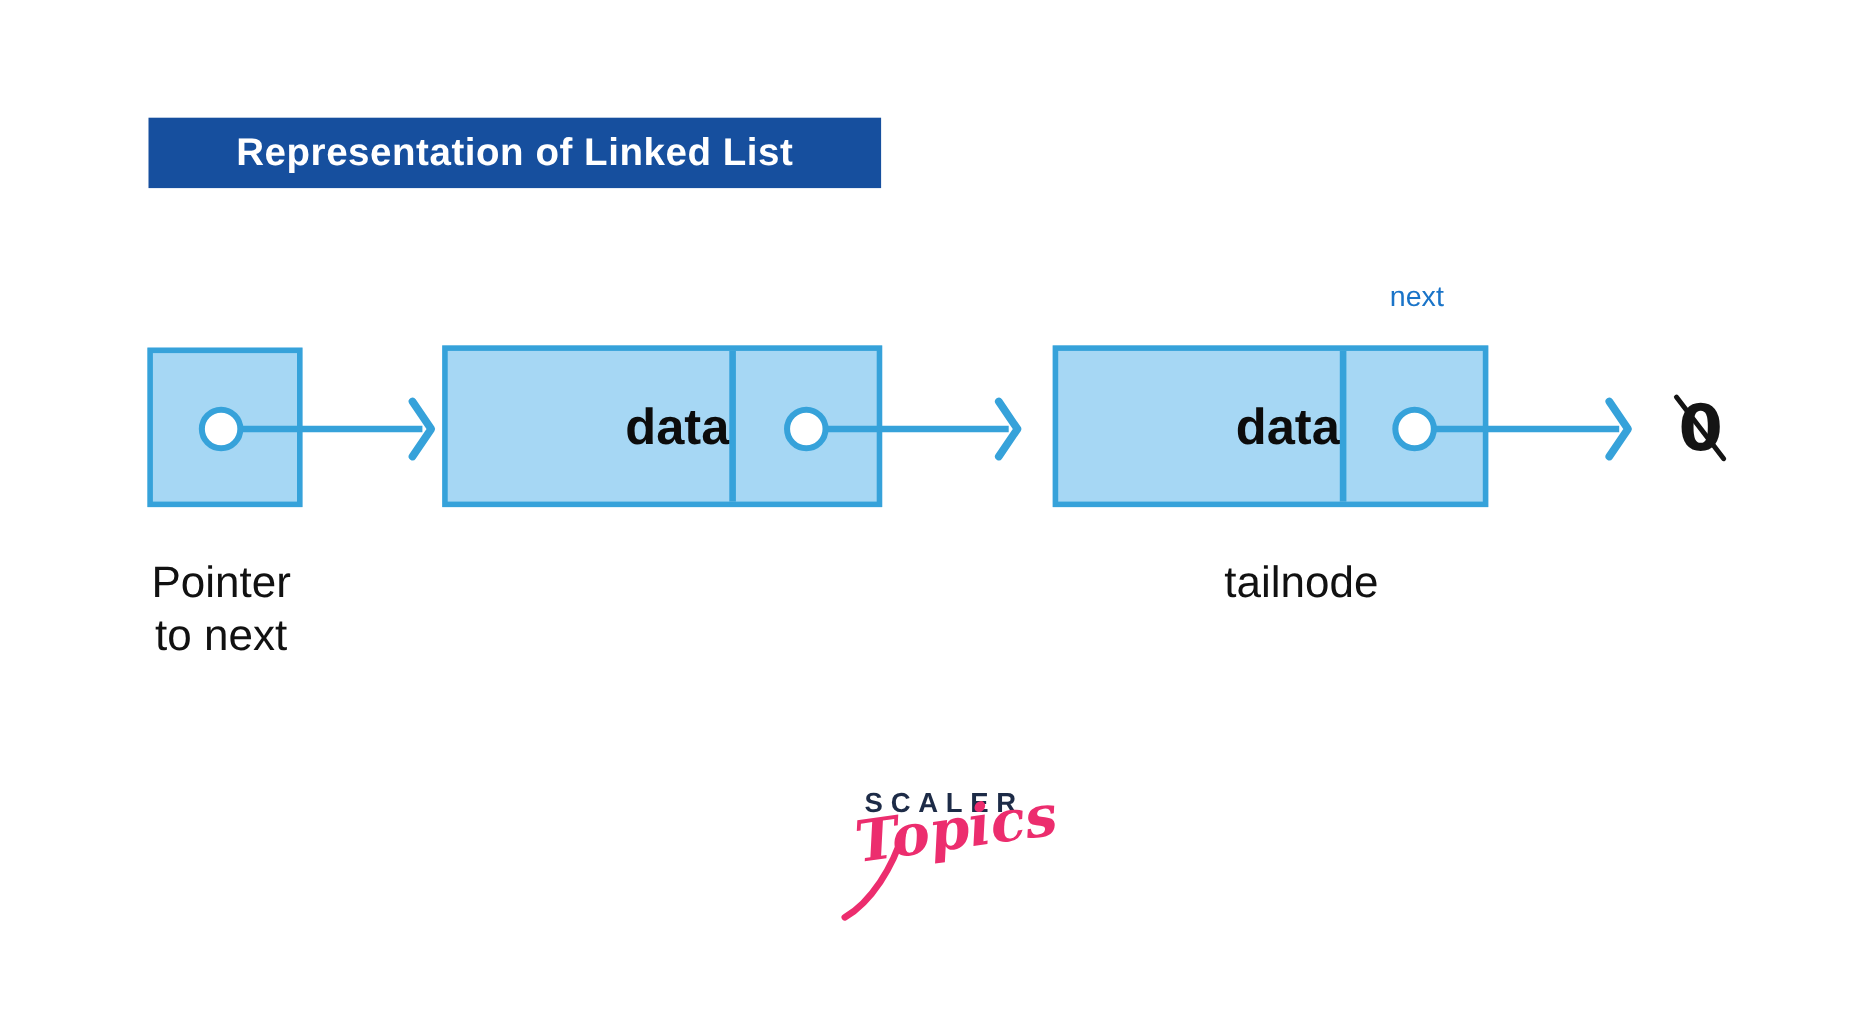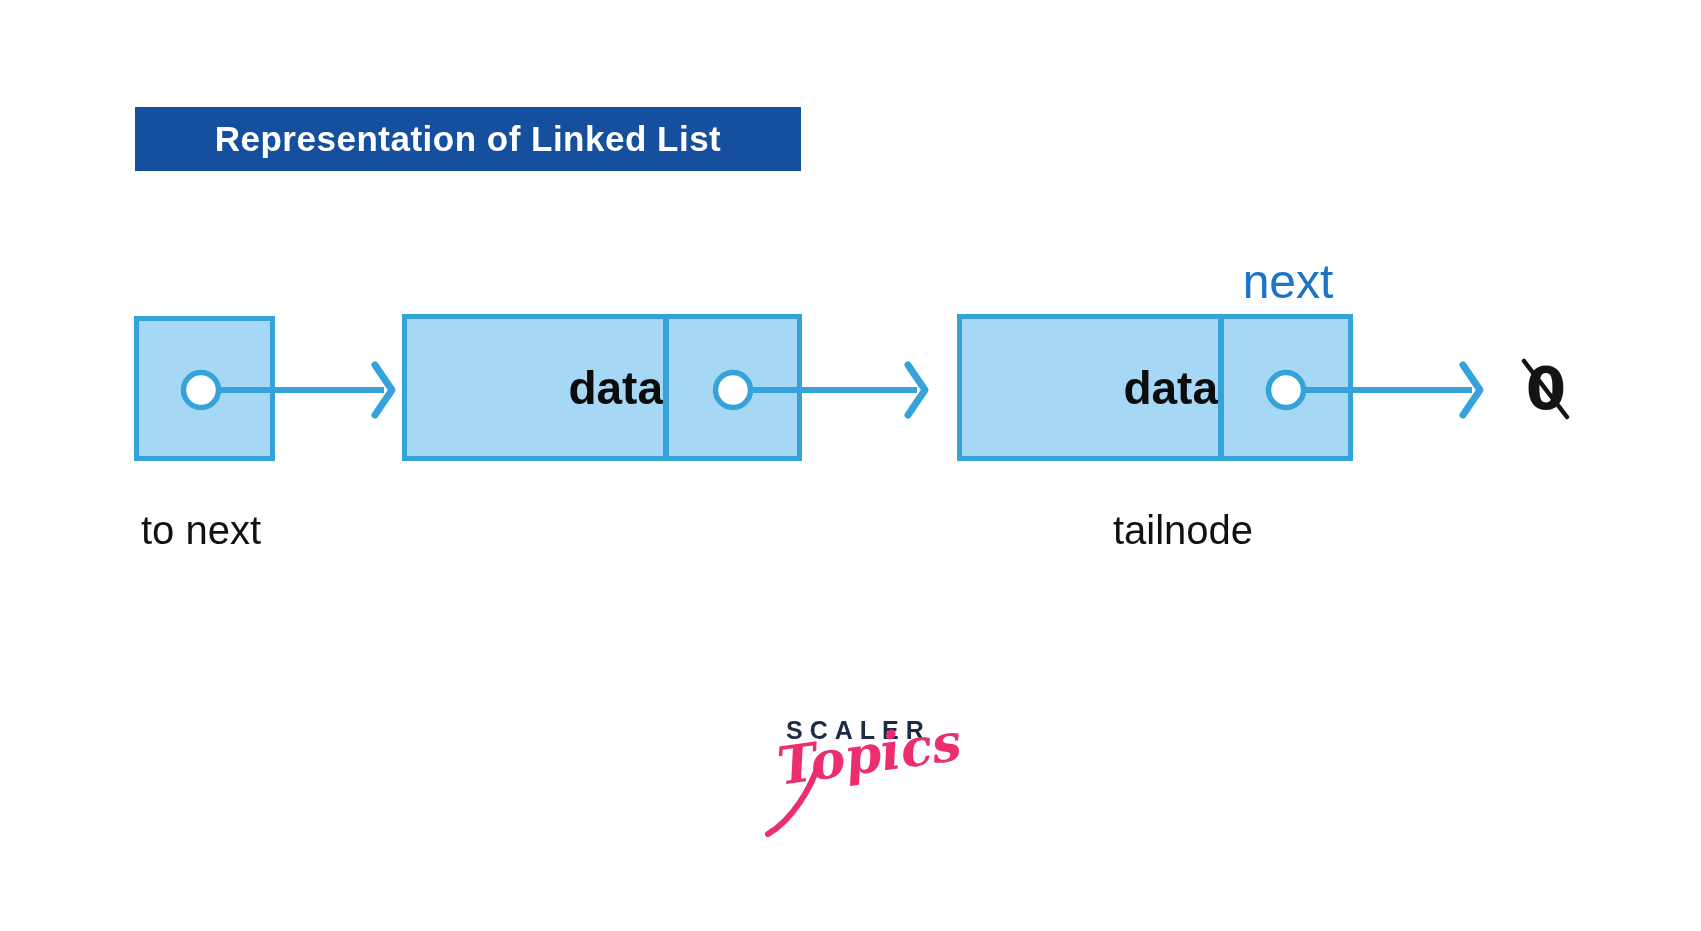--- a/index.html
+++ b/index.html
@@ -58,21 +58,21 @@
     position:absolute;top:506px;width:200px;text-align:center;
     font-size:40px;line-height:48px;color:var(--label-text);z-index:1;
   }
   .caption.pointer-caption{left:101px;}
   .caption.headnode-caption{left:490px;}
   .caption.tailnode-caption{left:1083px;}
   .caption.null-caption{left:1447px;}
 
   .next-label{
     position:absolute;left:1188px;top:254px;width:200px;text-align:center;
-    font-size:48px;color:var(--next-label);z-index:1;
+    font-size:26px;color:var(--next-label);z-index:1;
   }
 
   .null-zero{
     position:absolute;left:1516px;top:357px;width:60px;height:64px;
     text-align:center;font-size:58px;line-height:64px;font-weight:700;
     color:var(--null-glyph);z-index:2;font-family:"DejaVu Sans", sans-serif;
   }
 
   
   .logo-brand{
@@ -110,20 +110,21 @@
       <span class="data-text">data</span>
     </div>
     <div class="cell ptr-cell"></div>
   </div>
 
   <div class="next-label">next</div>
 
   <div class="null-zero">0</div>
 
   <div class="caption pointer-caption">
+    <div>Pointer</div>
     <div>to next</div>
   </div>
   <div class="caption tailnode-caption">tailnode</div>
 
   <div class="logo-brand">SCALER</div>
   <div class="logo-sub">Topics</div>
 
   <svg class="overlay" width="1701" height="931" viewBox="0 0 1701 931">
     <g>
       <line class="arrow-stroke" x1="201" y1="390" x2="384" y2="390"></line>

